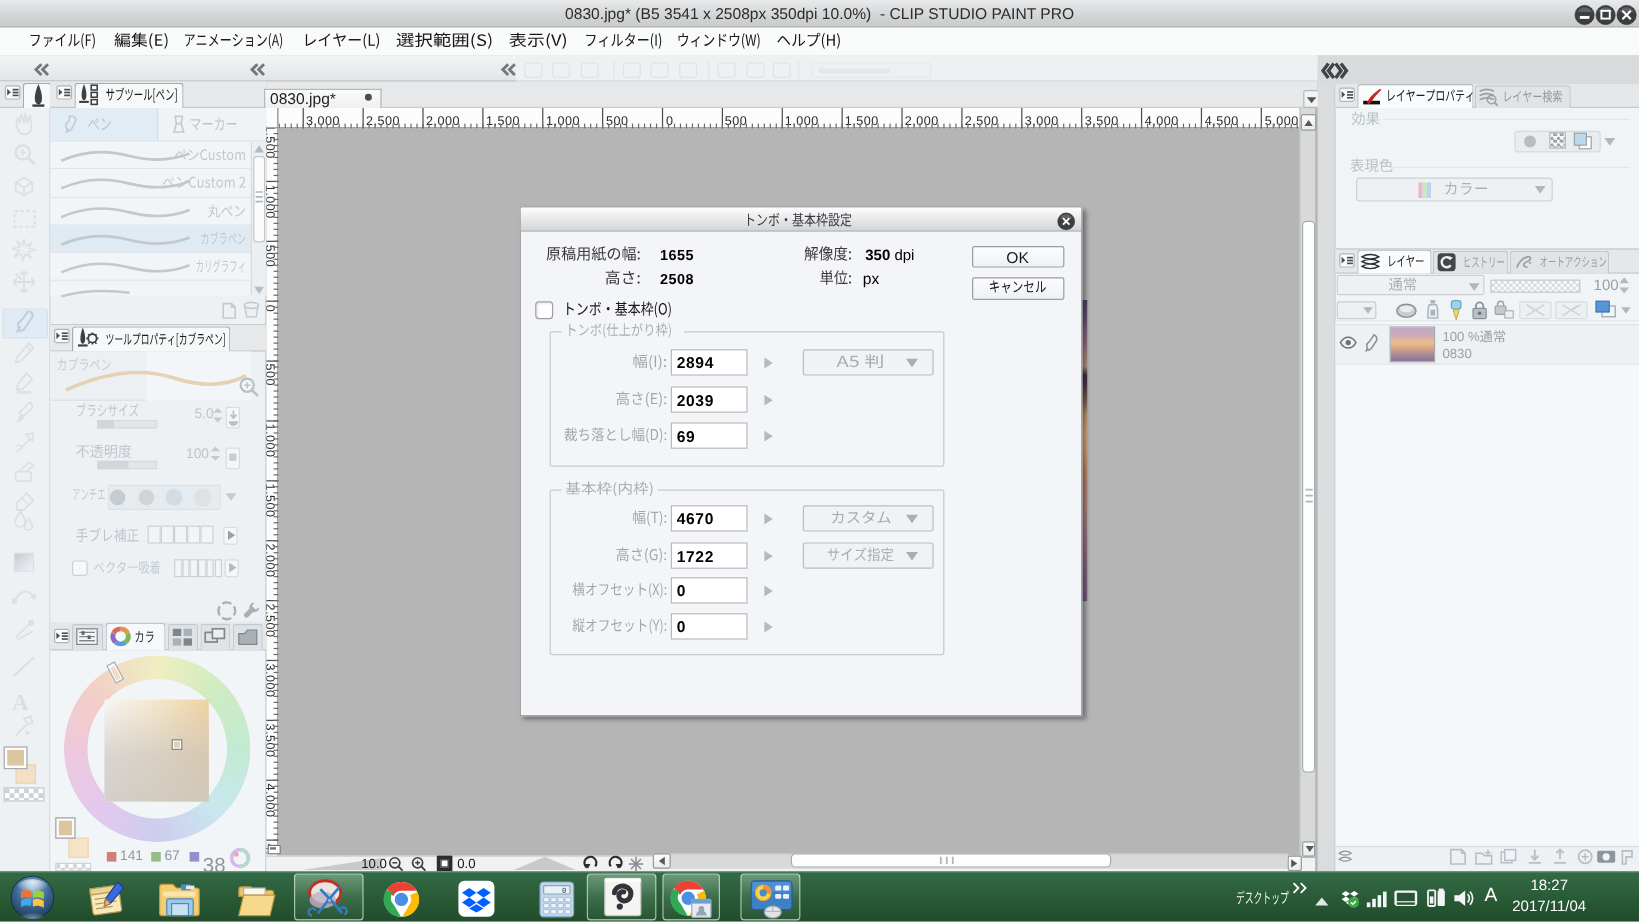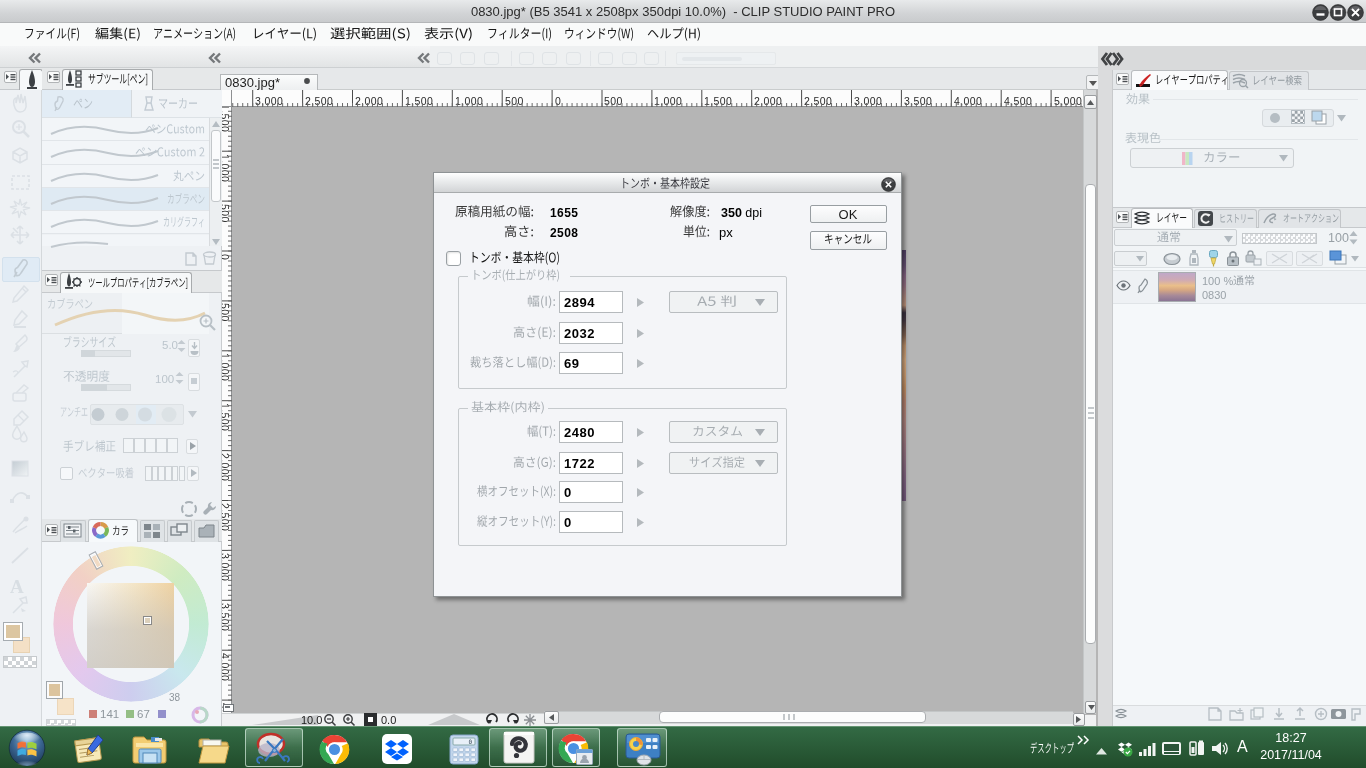--- a/index.html
+++ b/index.html
@@ -422,21 +422,21 @@
 background:linear-gradient(to bottom, rgba(200,196,190,0) 0%, rgba(198,194,188,0.62) 55%, rgba(200,196,189,0.78) 100%), linear-gradient(to right, #f8f7f4 0%, #f4e5c6 55%, #efd2a2 100%)"></div>
 <div style="left:143.5px;top:617px;width:7px;height:7px;border:1.5px solid #fff;outline:1px solid #888;background:transparent"></div>
 <div style="left:57px;top:698px;width:17px;height:17px;background:#f6e3c8;border:1px solid #ecd6b8"></div>
 <div style="left:47px;top:682px;width:15px;height:16px;background:#dcc49e;border:2px solid #fbfbfb;outline:1px solid #a0a6ab"></div>
 <div style="left:46px;top:719px;width:30px;height:7px;background:conic-gradient(#fff 25%,#d4d7da 0 50%,#fff 0 75%,#d4d7da 0) 0 0/7px 7px;border:1px solid #cfd3d6"></div>
 <div style="left:89px;top:710px;width:8px;height:8px;background:#cd8078"></div>
 <div class="tx" style="left:100px;top:708px;font-size:11.5px;color:#8e969c">141</div>
 <div style="left:126px;top:710px;width:8px;height:8px;background:#94be85"></div>
 <div class="tx" style="left:137px;top:708px;font-size:11.5px;color:#8e969c">67</div>
 <div style="left:158px;top:710px;width:8px;height:8px;background:#9390cb"></div>
-<div class="tx" style="left:169px;top:692px;font-size:10px;color:#8e969c">38</div>
+<div class="tx" style="left:169px;top:712px;font-size:17px;color:#8e969c">38</div>
 <svg class="t" style="left:191px;top:706px" width="18" height="18">
     <circle cx="9" cy="9" r="7" fill="none" stroke="#d8b8e8" stroke-width="3"></circle>
     <circle cx="9" cy="9" r="7" fill="none" stroke="#b8d8c8" stroke-width="3" stroke-dasharray="11 22"></circle>
     <circle cx="6" cy="6" r="2" fill="#e8a8b8"></circle>
   </svg>
 <div style="left:222px;top:68px;width:876px;height:22px;background:#e6e8ea;border-bottom:1px solid #c9cccd"></div>
 <div style="left:220px;top:73.5px;width:98px;height:16.5px;background:linear-gradient(#fbfcfc,#edeff0);border:1px solid #b5b8ba;border-bottom:none"></div>
 <div class="tx" style="left:225px;top:75px;font-size:13px;color:#1e1e1e">0830.jpg*</div>
 <svg class="t" style="left:304px;top:78px" width="7" height="7">
     <circle cx="3" cy="3" r="2.9" fill="#4a4c4e"></circle>
@@ -1122,42 +1122,42 @@
 <svg class="t" style="left:697.0px;top:295.0px" width="42" height="18">
     <path transform="translate(0,10.75) scale(1.3406,1)" d="M0.1 0.0H1.2L2.1 -2.8H5.5L6.3 0.0H7.6L4.4 -9.2H3.2ZM2.4 -3.7 2.8 -5.1C3.2 -6.2 3.5 -7.2 3.8 -8.2H3.8C4.1 -7.2 4.4 -6.2 4.7 -5.1L5.2 -3.7Z M10.9 0.2C12.4 0.2 13.9 -1.0 13.9 -3.0C13.9 -5.0 12.6 -5.9 11.1 -5.9C10.6 -5.9 10.2 -5.8 9.7 -5.5L10.0 -8.2H13.4V-9.2H9.0L8.7 -4.9L9.3 -4.5C9.8 -4.9 10.2 -5.0 10.8 -5.0C12.0 -5.0 12.7 -4.3 12.7 -3.0C12.7 -1.6 11.9 -0.8 10.8 -0.8C9.7 -0.8 9.0 -1.3 8.5 -1.8L7.9 -1.1C8.6 -0.4 9.4 0.2 10.9 0.2Z M27.8 -10.3V-0.2C27.8 -0.0 27.7 0.1 27.5 0.1C27.2 0.1 26.5 0.1 25.6 0.1C25.7 0.3 25.9 0.8 25.9 1.0C27.1 1.0 27.8 1.0 28.2 0.8C28.6 0.7 28.8 0.4 28.8 -0.2V-10.3ZM18.2 -9.6C18.6 -8.8 19.0 -7.7 19.1 -7.0L19.9 -7.3C19.8 -8.0 19.4 -9.0 19.0 -9.8ZM24.8 -9.0V-2.1H25.7V-9.0ZM23.2 -9.9C23.0 -9.1 22.5 -7.9 22.1 -7.2L22.9 -7.0C23.3 -7.7 23.8 -8.7 24.1 -9.6ZM20.6 -10.5V-6.5H18.2V-5.6H20.6V-3.8H17.8V-2.9H20.6V1.0H21.5V-2.9H24.3V-3.8H21.5V-5.6H24.0V-6.5H21.5V-10.5Z" fill="#a6acb1"></path>
   </svg>
 <svg class="t" style="left:755px;top:299px" width="10" height="8">
     <path d="M0 0 L10 0 L5 7z" fill="#a8aeb3"></path>
   </svg>
 <svg class="t" style="left:513.0px;top:325.5px" width="45" height="18">
     <path transform="translate(0,10.75) scale(0.9709,1)" d="M3.8 -7.1H8.7V-5.9H3.8ZM2.9 -7.8V-5.2H9.6V-7.8ZM5.7 -10.5V-9.3H0.8V-8.5H11.7V-9.3H6.7V-10.5ZM1.4 -4.4V1.0H2.3V-3.6H10.3V-0.1C10.3 0.0 10.2 0.1 10.0 0.1C9.8 0.1 9.1 0.1 8.3 0.1C8.4 0.4 8.5 0.7 8.6 1.0C9.6 1.0 10.3 1.0 10.7 0.8C11.1 0.7 11.2 0.4 11.2 -0.1V-4.4ZM4.7 -2.1H7.8V-0.9H4.7ZM3.9 -2.8V0.5H4.7V-0.2H8.6V-2.8Z M16.4 -3.9 15.4 -4.1C15.1 -3.4 14.8 -2.7 14.8 -2.1C14.8 -0.4 16.3 0.5 18.7 0.5C20.1 0.5 21.1 0.4 21.9 0.2L22.0 -0.8C21.1 -0.6 20.0 -0.4 18.8 -0.4C16.9 -0.5 15.8 -1.0 15.8 -2.2C15.8 -2.8 16.0 -3.3 16.4 -3.9ZM14.5 -7.9 14.5 -6.9C16.5 -6.7 18.3 -6.7 19.8 -6.9C20.2 -5.8 20.8 -4.7 21.3 -4.0C20.8 -4.1 19.9 -4.1 19.2 -4.2L19.1 -3.4C20.0 -3.3 21.5 -3.2 22.1 -3.0L22.6 -3.7C22.5 -3.9 22.3 -4.2 22.1 -4.4C21.6 -5.0 21.1 -6.0 20.7 -7.0C21.5 -7.1 22.5 -7.2 23.3 -7.5L23.2 -8.5C22.3 -8.2 21.3 -8.0 20.4 -7.8C20.1 -8.6 19.9 -9.4 19.8 -10.0L18.7 -9.8C18.9 -9.5 19.0 -9.1 19.1 -8.9L19.4 -7.7C18.1 -7.6 16.3 -7.7 14.5 -7.9Z M28.0 2.5 28.7 2.1C27.6 0.4 27.1 -1.8 27.1 -3.9C27.1 -6.0 27.6 -8.1 28.7 -9.9L28.0 -10.2C26.8 -8.3 26.1 -6.3 26.1 -3.9C26.1 -1.4 26.8 0.6 28.0 2.5Z M30.5 0.0H35.9V-1.0H31.6V-4.3H35.1V-5.3H31.6V-8.2H35.8V-9.2H30.5Z M37.8 2.5C39.0 0.6 39.7 -1.4 39.7 -3.9C39.7 -6.3 39.0 -8.3 37.8 -10.2L37.1 -9.9C38.2 -8.1 38.7 -6.0 38.7 -3.9C38.7 -1.8 38.2 0.4 37.1 2.1Z M42.6 -4.9C43.0 -4.9 43.4 -5.2 43.4 -5.8C43.4 -6.3 43.0 -6.6 42.6 -6.6C42.1 -6.6 41.7 -6.3 41.7 -5.8C41.7 -5.2 42.1 -4.9 42.6 -4.9ZM42.6 0.2C43.0 0.2 43.4 -0.2 43.4 -0.7C43.4 -1.2 43.0 -1.6 42.6 -1.6C42.1 -1.6 41.7 -1.2 41.7 -0.7C41.7 -0.2 42.1 0.2 42.6 0.2Z" fill="#a0a6ab"></path>
   </svg>
 <div style="left:559px;top:321.5px;width:64px;height:22px;background:#fff;border:1px solid #b6babd"></div>
-<div class="tx" style="left:564px;top:325.5px;font-size:13px;font-weight:bold;color:#000;letter-spacing:0.5px">2032</div>
+<div class="tx" style="left:564px;top:325.5px;font-size:13px;font-weight:bold;color:#000;letter-spacing:0.5px">2039</div>
 <svg class="t" style="left:637px;top:328.5px" width="7" height="9">
     <path d="M0 0 L7 4.5 L0 9z" fill="#b4b9bd"></path>
   </svg>
 <svg class="t" style="left:470.0px;top:356.0px" width="88" height="18">
     <path transform="translate(0,10.75) scale(0.9003,1)" d="M9.0 -9.8C9.7 -9.2 10.6 -8.4 10.9 -7.8L11.6 -8.4C11.2 -9.0 10.4 -9.7 9.7 -10.3ZM10.4 -5.6C10.0 -4.6 9.5 -3.7 8.9 -2.8C8.7 -3.8 8.5 -4.9 8.3 -6.2H11.9V-7.1H8.3C8.2 -8.2 8.2 -9.3 8.2 -10.5H7.2C7.3 -9.3 7.3 -8.2 7.4 -7.1H4.3V-8.4H6.6V-9.2H4.3V-10.5H3.4V-9.2H1.2V-8.4H3.4V-7.1H0.6V-6.2H7.4C7.6 -4.6 7.8 -3.1 8.2 -2.0C7.4 -1.1 6.4 -0.3 5.4 0.2C5.7 0.4 6.0 0.8 6.1 1.0C7.0 0.5 7.8 -0.2 8.5 -1.0C9.0 0.3 9.7 1.0 10.7 1.0C11.6 1.0 11.9 0.4 12.1 -1.5C11.8 -1.6 11.5 -1.8 11.3 -2.0C11.2 -0.5 11.1 0.1 10.7 0.1C10.1 0.1 9.6 -0.6 9.2 -1.8C10.1 -2.8 10.8 -4.0 11.3 -5.3ZM1.3 -0.1 1.7 0.7C2.6 0.4 3.8 -0.1 4.9 -0.5L4.8 -1.2L3.0 -0.6V-2.8C3.4 -3.2 3.8 -3.7 4.2 -4.1H6.9V-4.9H4.3V-6.1H3.4V-4.9H0.8V-4.1H3.1C2.4 -3.3 1.4 -2.6 0.5 -2.1C0.7 -1.9 1.0 -1.6 1.1 -1.4C1.4 -1.6 1.8 -1.8 2.1 -2.1V-0.3ZM6.1 -3.9C5.9 -3.6 5.5 -3.1 5.1 -2.8L4.2 -3.5L3.6 -3.0C4.5 -2.3 5.6 -1.3 6.2 -0.6L6.8 -1.2C6.5 -1.5 6.1 -1.9 5.7 -2.3C6.0 -2.6 6.5 -3.1 6.8 -3.5Z M13.9 -8.2 13.9 -7.2C14.6 -7.2 15.4 -7.1 16.3 -7.1H16.3C16.0 -5.7 15.5 -3.9 14.8 -2.7L15.8 -2.3C15.9 -2.5 16.0 -2.7 16.2 -2.9C17.0 -3.9 18.4 -4.4 19.9 -4.4C21.3 -4.4 22.1 -3.7 22.1 -2.7C22.1 -0.7 19.3 -0.2 16.4 -0.6L16.6 0.4C20.4 0.8 23.1 -0.2 23.1 -2.8C23.1 -4.2 22.0 -5.2 20.0 -5.2C18.7 -5.2 17.5 -4.9 16.4 -4.2C16.7 -4.9 17.0 -6.1 17.2 -7.1C18.9 -7.2 20.9 -7.4 22.3 -7.7L22.3 -8.6C20.8 -8.3 18.9 -8.1 17.4 -8.0L17.6 -8.7C17.6 -9.1 17.7 -9.5 17.8 -9.8L16.7 -9.9C16.7 -9.5 16.7 -9.2 16.6 -8.8L16.5 -8.0H16.3C15.5 -8.0 14.6 -8.1 13.9 -8.2Z M25.8 0.2 26.4 1.0C27.2 0.0 28.1 -1.2 28.8 -2.2L28.3 -2.9C27.5 -1.8 26.5 -0.5 25.8 0.2ZM26.4 -7.2C27.1 -6.9 28.0 -6.3 28.5 -5.9L29.0 -6.6C28.6 -7.0 27.6 -7.5 26.9 -7.9ZM25.5 -4.8C26.3 -4.5 27.2 -3.9 27.6 -3.5L28.2 -4.2C27.8 -4.6 26.8 -5.2 26.1 -5.5ZM31.5 -8.1C31.0 -7.2 30.0 -6.0 28.7 -5.2C28.9 -5.0 29.2 -4.8 29.3 -4.6C29.9 -5.0 30.3 -5.4 30.7 -5.8C31.2 -5.4 31.7 -4.9 32.3 -4.5C31.2 -3.9 29.9 -3.5 28.7 -3.2C28.9 -3.0 29.1 -2.7 29.2 -2.4L30.0 -2.7V1.0H30.9V0.5H34.9V1.0H35.8V-2.7H30.3C31.2 -3.1 32.2 -3.5 33.1 -4.0C34.2 -3.4 35.4 -2.8 36.6 -2.5C36.7 -2.7 37.0 -3.1 37.2 -3.3C36.1 -3.6 34.9 -4.0 33.9 -4.5C34.8 -5.2 35.6 -6.0 36.1 -6.9L35.5 -7.2L35.4 -7.2H31.9C32.1 -7.5 32.3 -7.7 32.4 -8.0ZM30.9 -0.3V-2.0H34.9V-0.3ZM34.8 -6.5C34.4 -5.9 33.8 -5.4 33.1 -5.0C32.4 -5.4 31.7 -5.9 31.3 -6.4L31.3 -6.5ZM25.8 -9.6V-8.8H28.6V-7.7H29.5V-8.8H32.9V-7.7H33.8V-8.8H36.8V-9.6H33.8V-10.5H32.9V-9.6H29.5V-10.5H28.6V-9.6Z M41.4 -9.7 40.4 -9.3C40.9 -8.0 41.6 -6.5 42.2 -5.5C40.8 -4.5 40.0 -3.5 40.0 -2.2C40.0 -0.4 41.7 0.4 44.1 0.4C45.6 0.4 47.1 0.2 48.0 0.0V-1.1C47.0 -0.8 45.4 -0.7 44.0 -0.7C42.0 -0.7 41.0 -1.3 41.0 -2.3C41.0 -3.3 41.8 -4.1 42.9 -4.9C44.1 -5.7 45.9 -6.5 46.7 -6.9C47.1 -7.1 47.4 -7.3 47.7 -7.5L47.1 -8.3C46.9 -8.1 46.6 -8.0 46.2 -7.8C45.5 -7.4 44.2 -6.7 43.0 -6.0C42.5 -7.0 41.9 -8.3 41.4 -9.7Z M54.2 -9.7 53.0 -9.8C53.1 -9.4 53.1 -8.9 53.1 -8.5C53.1 -7.2 53.0 -4.0 53.0 -2.1C53.0 -0.1 54.2 0.6 56.0 0.6C58.8 0.6 60.4 -0.9 61.2 -2.1L60.5 -3.0C59.6 -1.7 58.3 -0.4 56.0 -0.4C54.9 -0.4 54.0 -0.9 54.0 -2.2C54.0 -4.1 54.1 -7.1 54.1 -8.5C54.1 -8.9 54.2 -9.3 54.2 -9.7Z M67.9 -9.9V-9.1H74.4V-9.9ZM69.3 -7.4H72.9V-6.0H69.3ZM68.5 -8.2V-5.2H73.7V-8.2ZM63.3 -8.1V-1.6H64.0V-7.3H65.0V1.0H65.8V-7.3H66.8V-2.6C66.8 -2.5 66.7 -2.5 66.6 -2.5C66.5 -2.5 66.3 -2.5 66.0 -2.5C66.1 -2.3 66.2 -1.9 66.3 -1.7C66.7 -1.7 67.0 -1.7 67.2 -1.9C67.4 -2.0 67.5 -2.3 67.5 -2.6V-8.1H65.8V-10.5H65.0V-8.1ZM68.8 -1.5H70.6V-0.2H68.8ZM73.4 -1.5V-0.2H71.4V-1.5ZM68.8 -2.2V-3.5H70.6V-2.2ZM73.4 -2.2H71.4V-3.5H73.4ZM68.0 -4.3V1.0H68.8V0.6H73.4V1.0H74.2V-4.3Z M78.0 2.5 78.7 2.1C77.6 0.4 77.1 -1.8 77.1 -3.9C77.1 -6.0 77.6 -8.1 78.7 -9.9L78.0 -10.2C76.8 -8.3 76.2 -6.3 76.2 -3.9C76.2 -1.4 76.8 0.6 78.0 2.5Z M80.5 0.0H82.8C85.6 0.0 87.1 -1.7 87.1 -4.6C87.1 -7.5 85.6 -9.2 82.8 -9.2H80.5ZM81.6 -1.0V-8.2H82.7C84.8 -8.2 85.9 -6.9 85.9 -4.6C85.9 -2.3 84.8 -1.0 82.7 -1.0Z M89.1 2.5C90.2 0.6 90.9 -1.4 90.9 -3.9C90.9 -6.3 90.2 -8.3 89.1 -10.2L88.3 -9.9C89.4 -8.1 90.0 -6.0 90.0 -3.9C90.0 -1.8 89.4 0.4 88.3 2.1Z M93.8 -4.9C94.2 -4.9 94.6 -5.2 94.6 -5.8C94.6 -6.3 94.2 -6.6 93.8 -6.6C93.3 -6.6 93.0 -6.3 93.0 -5.8C93.0 -5.2 93.3 -4.9 93.8 -4.9ZM93.8 0.2C94.2 0.2 94.6 -0.2 94.6 -0.7C94.6 -1.2 94.2 -1.6 93.8 -1.6C93.3 -1.6 93.0 -1.2 93.0 -0.7C93.0 -0.2 93.3 0.2 93.8 0.2Z" fill="#a0a6ab"></path>
   </svg>
 <div style="left:559px;top:352px;width:64px;height:22px;background:#fff;border:1px solid #b6babd"></div>
 <div class="tx" style="left:564px;top:356px;font-size:13px;font-weight:bold;color:#000;letter-spacing:0.5px">69</div>
 <svg class="t" style="left:637px;top:359px" width="7" height="9">
     <path d="M0 0 L7 4.5 L0 9z" fill="#b4b9bd"></path>
   </svg>
 <div style="left:458px;top:408px;width:329px;height:138px;border:1px solid #c6cacd;border-radius:2px"></div>
 <div style="left:468px;top:401px;width:80px;height:13px;background:#f4f5f8"></div>
 <svg class="t" style="left:471.0px;top:401.0px" width="76" height="18">
     <path transform="translate(0,10.32) scale(1.0864,1)" d="M8.2 -10.1V-8.9H3.8V-10.1H2.9V-8.9H1.1V-8.2H2.9V-4.3H0.6V-3.5H3.2C2.5 -2.7 1.4 -1.9 0.4 -1.5C0.6 -1.4 0.9 -1.1 1.0 -0.8C2.2 -1.4 3.4 -2.4 4.2 -3.5H7.9C8.7 -2.5 9.9 -1.5 11.0 -1.0C11.1 -1.2 11.4 -1.5 11.6 -1.7C10.6 -2.1 9.6 -2.7 8.9 -3.5H11.5V-4.3H9.1V-8.2H10.9V-8.9H9.1V-10.1ZM3.8 -8.2H8.2V-7.4H3.8ZM5.5 -3.2V-2.1H3.1V-1.4H5.5V-0.1H1.5V0.6H10.6V-0.1H6.4V-1.4H9.0V-2.1H6.4V-3.2ZM3.8 -6.7H8.2V-5.8H3.8ZM3.8 -5.2H8.2V-4.3H3.8Z M17.5 -10.1V-7.5H12.8V-6.6H17.0C15.9 -4.6 14.2 -2.6 12.4 -1.7C12.6 -1.5 12.9 -1.2 13.0 -0.9C14.8 -2.0 16.4 -3.8 17.5 -5.9V-2.2H15.2V-1.3H17.5V1.0H18.5V-1.3H20.8V-2.2H18.5V-5.9C19.5 -3.8 21.2 -2.0 23.0 -1.0C23.1 -1.2 23.4 -1.6 23.7 -1.8C21.8 -2.7 20.0 -4.6 19.0 -6.6H23.2V-7.5H18.5V-10.1Z M31.6 -5.0V-3.2H28.5V-2.3H31.6V1.0H32.5V-2.3H35.5V-3.2H32.5V-5.0ZM31.1 -10.1C31.1 -9.5 31.0 -9.0 31.0 -8.6H29.1V-7.8H30.8C30.6 -6.6 30.0 -5.7 28.7 -5.2C28.8 -5.0 29.1 -4.7 29.2 -4.5C30.8 -5.2 31.4 -6.3 31.7 -7.8H33.1V-6.0C33.1 -5.3 33.2 -5.1 33.4 -5.0C33.5 -4.8 33.8 -4.8 34.0 -4.8C34.1 -4.8 34.4 -4.8 34.6 -4.8C34.8 -4.8 35.0 -4.8 35.1 -4.9C35.3 -5.0 35.4 -5.1 35.5 -5.3C35.5 -5.5 35.6 -6.0 35.6 -6.5C35.4 -6.6 35.1 -6.7 35.0 -6.8C35.0 -6.3 34.9 -6.0 34.9 -5.8C34.9 -5.7 34.8 -5.6 34.8 -5.5C34.8 -5.5 34.6 -5.5 34.5 -5.5C34.5 -5.5 34.3 -5.5 34.2 -5.5C34.1 -5.5 34.1 -5.5 34.0 -5.5C34.0 -5.6 34.0 -5.7 34.0 -6.0V-8.6H31.8C31.9 -9.0 31.9 -9.5 32.0 -10.1ZM26.4 -10.1V-7.5H24.6V-6.7H26.3C25.9 -5.0 25.1 -3.1 24.3 -2.1C24.5 -1.9 24.7 -1.5 24.8 -1.3C25.4 -2.1 26.0 -3.4 26.4 -4.8V0.9H27.3V-4.7C27.7 -4.2 28.1 -3.6 28.3 -3.2L28.8 -3.9C28.6 -4.2 27.6 -5.4 27.3 -5.7V-6.7H28.8V-7.5H27.3V-10.1Z M38.9 2.4 39.5 2.1C38.5 0.3 38.0 -1.7 38.0 -3.7C38.0 -5.8 38.5 -7.8 39.5 -9.5L38.9 -9.8C37.8 -8.0 37.1 -6.1 37.1 -3.7C37.1 -1.4 37.8 0.6 38.9 2.4Z M41.2 -8.0V1.0H42.1V-7.1H45.6C45.5 -5.6 45.1 -3.6 42.4 -2.1C42.7 -2.0 43.0 -1.7 43.1 -1.5C44.7 -2.4 45.6 -3.6 46.0 -4.7C47.1 -3.7 48.3 -2.4 49.0 -1.6L49.7 -2.2C49.0 -3.1 47.5 -4.5 46.3 -5.6C46.4 -6.1 46.5 -6.6 46.5 -7.1H50.0V-0.2C50.0 -0.0 49.9 0.0 49.7 0.1C49.5 0.1 48.6 0.1 47.8 0.0C47.9 0.3 48.1 0.7 48.1 0.9C49.2 0.9 49.9 0.9 50.4 0.8C50.8 0.6 50.9 0.4 50.9 -0.2V-8.0H46.5V-10.1H45.6V-8.0Z M59.6 -5.0V-3.2H56.6V-2.3H59.6V1.0H60.5V-2.3H63.6V-3.2H60.5V-5.0ZM59.1 -10.1C59.1 -9.5 59.1 -9.0 59.0 -8.6H57.2V-7.8H58.9C58.6 -6.6 58.0 -5.7 56.7 -5.2C56.9 -5.0 57.1 -4.7 57.2 -4.5C58.8 -5.2 59.5 -6.3 59.8 -7.8H61.2V-6.0C61.2 -5.3 61.2 -5.1 61.4 -5.0C61.6 -4.8 61.8 -4.8 62.1 -4.8C62.2 -4.8 62.5 -4.8 62.6 -4.8C62.8 -4.8 63.1 -4.8 63.2 -4.9C63.3 -5.0 63.5 -5.1 63.5 -5.3C63.6 -5.5 63.6 -6.0 63.6 -6.5C63.4 -6.6 63.2 -6.7 63.0 -6.8C63.0 -6.3 63.0 -6.0 63.0 -5.8C63.0 -5.7 62.9 -5.6 62.9 -5.5C62.8 -5.5 62.7 -5.5 62.6 -5.5C62.5 -5.5 62.4 -5.5 62.3 -5.5C62.2 -5.5 62.1 -5.5 62.1 -5.5C62.0 -5.6 62.0 -5.7 62.0 -6.0V-8.6H59.9C60.0 -9.0 60.0 -9.5 60.0 -10.1ZM54.5 -10.1V-7.5H52.7V-6.7H54.4C54.0 -5.0 53.2 -3.1 52.4 -2.1C52.5 -1.9 52.8 -1.5 52.9 -1.3C53.5 -2.1 54.0 -3.4 54.5 -4.8V0.9H55.3V-4.7C55.7 -4.2 56.2 -3.6 56.4 -3.2L56.9 -3.9C56.7 -4.2 55.7 -5.4 55.3 -5.7V-6.7H56.9V-7.5H55.3V-10.1Z M65.2 2.4C66.3 0.6 67.0 -1.4 67.0 -3.7C67.0 -6.1 66.3 -8.0 65.2 -9.8L64.6 -9.5C65.6 -7.8 66.1 -5.8 66.1 -3.7C66.1 -1.7 65.6 0.3 64.6 2.1Z" fill="#a7adb2"></path>
   </svg>
 <svg class="t" style="left:527.0px;top:425.0px" width="31" height="18">
     <path transform="translate(0,10.75) scale(0.9087,1)" d="M5.4 -9.9V-9.1H11.9V-9.9ZM6.9 -7.4H10.4V-6.0H6.9ZM6.0 -8.2V-5.2H11.2V-8.2ZM0.8 -8.1V-1.6H1.6V-7.3H2.5V1.0H3.3V-7.3H4.2V-2.6C4.2 -2.5 4.2 -2.5 4.1 -2.5C4.0 -2.5 3.8 -2.5 3.5 -2.5C3.6 -2.3 3.7 -1.9 3.8 -1.7C4.2 -1.7 4.5 -1.7 4.7 -1.9C4.9 -2.0 5.0 -2.3 5.0 -2.6V-8.1H3.3V-10.5H2.5V-8.1ZM6.3 -1.5H8.1V-0.2H6.3ZM10.9 -1.5V-0.2H8.9V-1.5ZM6.3 -2.2V-3.5H8.1V-2.2ZM10.9 -2.2H8.9V-3.5H10.9ZM5.5 -4.3V1.0H6.3V0.6H10.9V1.0H11.7V-4.3Z M15.5 2.5 16.2 2.1C15.1 0.4 14.6 -1.8 14.6 -3.9C14.6 -6.0 15.1 -8.1 16.2 -9.9L15.5 -10.2C14.3 -8.3 13.7 -6.3 13.7 -3.9C13.7 -1.4 14.3 0.6 15.5 2.5Z M19.9 0.0H21.1V-8.2H23.8V-9.2H17.1V-8.2H19.9Z M25.5 2.5C26.6 0.6 27.3 -1.4 27.3 -3.9C27.3 -6.3 26.6 -8.3 25.5 -10.2L24.7 -9.9C25.8 -8.1 26.4 -6.0 26.4 -3.9C26.4 -1.8 25.8 0.4 24.7 2.1Z M30.2 -4.9C30.6 -4.9 31.0 -5.2 31.0 -5.8C31.0 -6.3 30.6 -6.6 30.2 -6.6C29.7 -6.6 29.4 -6.3 29.4 -5.8C29.4 -5.2 29.7 -4.9 30.2 -4.9ZM30.2 0.2C30.6 0.2 31.0 -0.2 31.0 -0.7C31.0 -1.2 30.6 -1.6 30.2 -1.6C29.7 -1.6 29.4 -1.2 29.4 -0.7C29.4 -0.2 29.7 0.2 30.2 0.2Z" fill="#a0a6ab"></path>
   </svg>
 <div style="left:559px;top:421px;width:64px;height:22px;background:#fff;border:1px solid #b6babd"></div>
-<div class="tx" style="left:564px;top:425px;font-size:13px;font-weight:bold;color:#000;letter-spacing:0.5px">2480</div>
+<div class="tx" style="left:564px;top:425px;font-size:13px;font-weight:bold;color:#000;letter-spacing:0.5px">4670</div>
 <svg class="t" style="left:637px;top:428px" width="7" height="9">
     <path d="M0 0 L7 4.5 L0 9z" fill="#b4b9bd"></path>
   </svg>
 <div style="left:669px;top:421px;width:109px;height:22px;background:#f0f2f3;border:1px solid #b9bdc0;border-radius:2px"></div>
 <svg class="t" style="left:691.5px;top:425.0px" width="53" height="18">
     <path transform="translate(0,10.75) scale(1.0200,1)" d="M10.7 -7.2 10.0 -7.6C9.8 -7.6 9.5 -7.5 9.2 -7.5H6.2C6.2 -7.9 6.3 -8.4 6.3 -8.8C6.3 -9.1 6.3 -9.6 6.4 -9.8H5.2C5.2 -9.5 5.3 -9.1 5.3 -8.8C5.3 -8.3 5.2 -7.9 5.2 -7.5H3.0C2.5 -7.5 2.0 -7.6 1.6 -7.6V-6.5C2.0 -6.6 2.5 -6.6 3.0 -6.6H5.1C4.8 -4.0 3.9 -2.5 2.7 -1.3C2.3 -1.0 1.8 -0.6 1.4 -0.4L2.3 0.3C4.4 -1.1 5.7 -3.0 6.1 -6.6H9.6C9.6 -5.2 9.5 -2.2 9.0 -1.2C8.8 -0.9 8.6 -0.8 8.2 -0.8C7.7 -0.8 7.1 -0.9 6.4 -1.0L6.5 0.1C7.2 0.1 7.9 0.2 8.5 0.2C9.2 0.2 9.6 -0.1 9.9 -0.6C10.4 -1.8 10.6 -5.4 10.6 -6.6C10.6 -6.8 10.7 -7.0 10.7 -7.2Z M22.5 -8.4 21.9 -8.8C21.7 -8.8 21.3 -8.8 20.9 -8.8C20.5 -8.8 16.6 -8.8 16.1 -8.8C15.7 -8.8 15.0 -8.8 14.8 -8.8V-7.7C15.0 -7.7 15.7 -7.8 16.1 -7.8C16.5 -7.8 20.5 -7.8 21.0 -7.8C20.7 -6.7 19.8 -5.2 18.9 -4.3C17.6 -2.8 15.8 -1.4 13.8 -0.6L14.6 0.3C16.4 -0.6 18.1 -1.9 19.4 -3.4C20.7 -2.2 22.0 -0.8 22.9 0.3L23.7 -0.4C22.9 -1.4 21.4 -3.0 20.1 -4.2C21.0 -5.3 21.8 -6.7 22.2 -7.8C22.3 -8.0 22.4 -8.3 22.5 -8.4Z M31.7 -9.8 30.6 -10.2C30.5 -9.9 30.3 -9.4 30.2 -9.2C29.6 -8.1 28.3 -6.2 26.1 -4.8L27.0 -4.2C28.4 -5.2 29.5 -6.4 30.3 -7.5H34.5C34.3 -6.5 33.6 -5.1 32.8 -4.0C31.9 -4.7 31.0 -5.2 30.2 -5.7L29.5 -5.0C30.3 -4.5 31.3 -3.9 32.2 -3.2C31.0 -2.0 29.4 -0.9 27.3 -0.2L28.2 0.6C30.3 -0.2 31.9 -1.4 33.0 -2.6C33.5 -2.2 34.0 -1.8 34.4 -1.5L35.1 -2.4C34.7 -2.7 34.2 -3.1 33.7 -3.5C34.6 -4.7 35.3 -6.2 35.6 -7.3C35.7 -7.5 35.8 -7.8 35.9 -8.0L35.1 -8.5C34.9 -8.4 34.6 -8.4 34.3 -8.4H30.9L31.1 -8.8C31.3 -9.1 31.5 -9.5 31.7 -9.8Z M39.6 -1.4C39.2 -1.4 38.8 -1.4 38.4 -1.4L38.6 -0.2C39.0 -0.3 39.3 -0.3 39.6 -0.4C41.3 -0.5 45.5 -1.0 47.4 -1.2C47.7 -0.6 48.0 -0.0 48.1 0.4L49.2 -0.1C48.6 -1.3 47.3 -3.9 46.4 -5.1L45.5 -4.7C45.9 -4.1 46.5 -3.1 47.0 -2.1C45.6 -2.0 43.2 -1.7 41.4 -1.5C42.0 -3.2 43.2 -7.0 43.6 -8.2C43.8 -8.7 43.9 -9.0 44.0 -9.3L42.8 -9.6C42.7 -9.2 42.7 -9.0 42.5 -8.4C42.2 -7.2 40.9 -3.2 40.2 -1.4Z" fill="#a6acb1"></path>
   </svg>
 <svg class="t" style="left:755px;top:429px" width="10" height="8">
     <path d="M0 0 L10 0 L5 7z" fill="#a8aeb3"></path>
   </svg>

